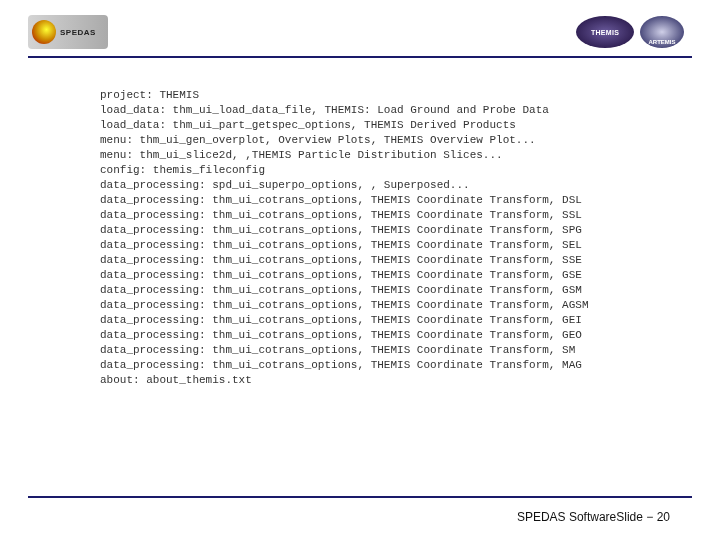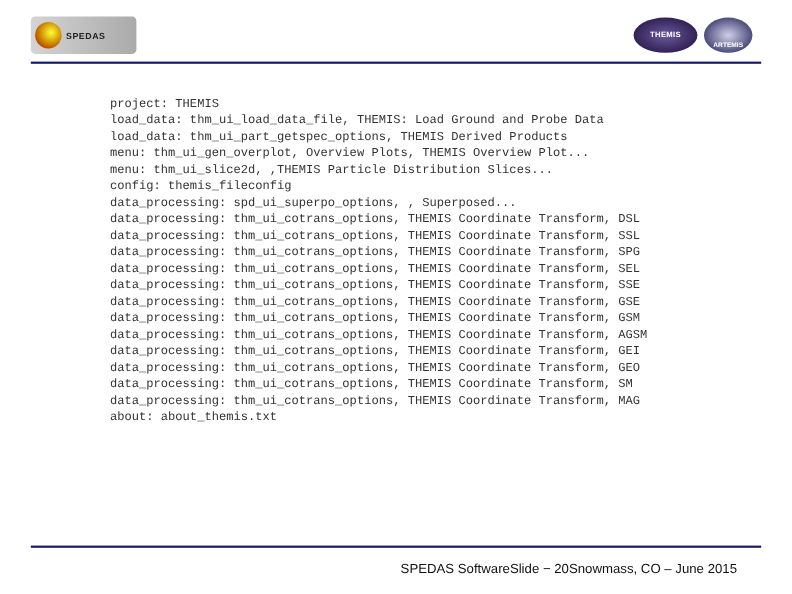--- a/index.html
+++ b/index.html
@@ -16,21 +16,21 @@
       top: 8px;
       left: 0;
       right: 0;
       height: 48px;
       display: flex;
       align-items: center;
       justify-content: space-between;
       padding: 0 36px 0 28px;
     }
     .logo-left {
-      width: 96px;
+      width: 80px;
       height: 34px;
       background: linear-gradient(90deg, #d4d4d4 0%, #aaa 100%);
       border-radius: 4px;
       display: flex;
       align-items: center;
       padding-left: 4px;
       font-size: 8px;
       font-weight: bold;
       color: #222;
       letter-spacing: 0.5px;
@@ -151,14 +151,13 @@
 data_processing: thm_ui_cotrans_options, THEMIS Coordinate Transform, GEO
 data_processing: thm_ui_cotrans_options, THEMIS Coordinate Transform, SM
 data_processing: thm_ui_cotrans_options, THEMIS Coordinate Transform, MAG
 about: about_themis.txt</div>
 
 <div class="hr-bottom"></div>
 
 <div class="footer">
   <span>SPEDAS Software</span>
   <span>Slide − 20</span>
-  <span>Snowmass, CO – June 2015</span>
 </div>
 
 </body></html>

